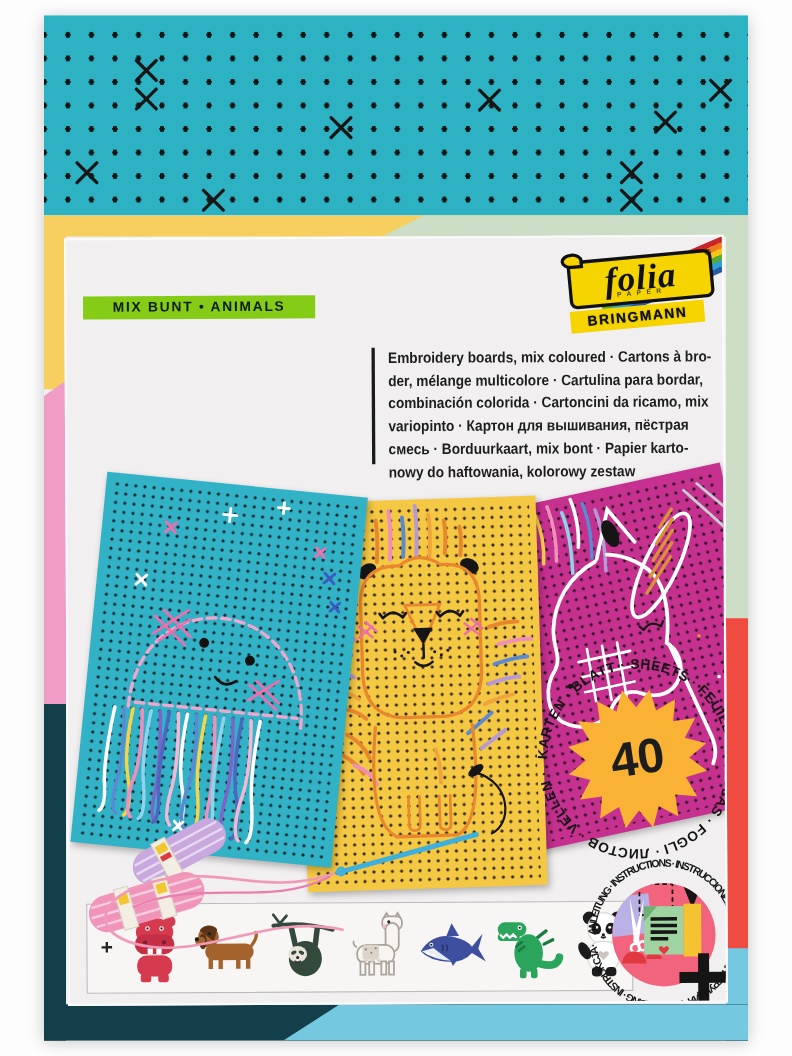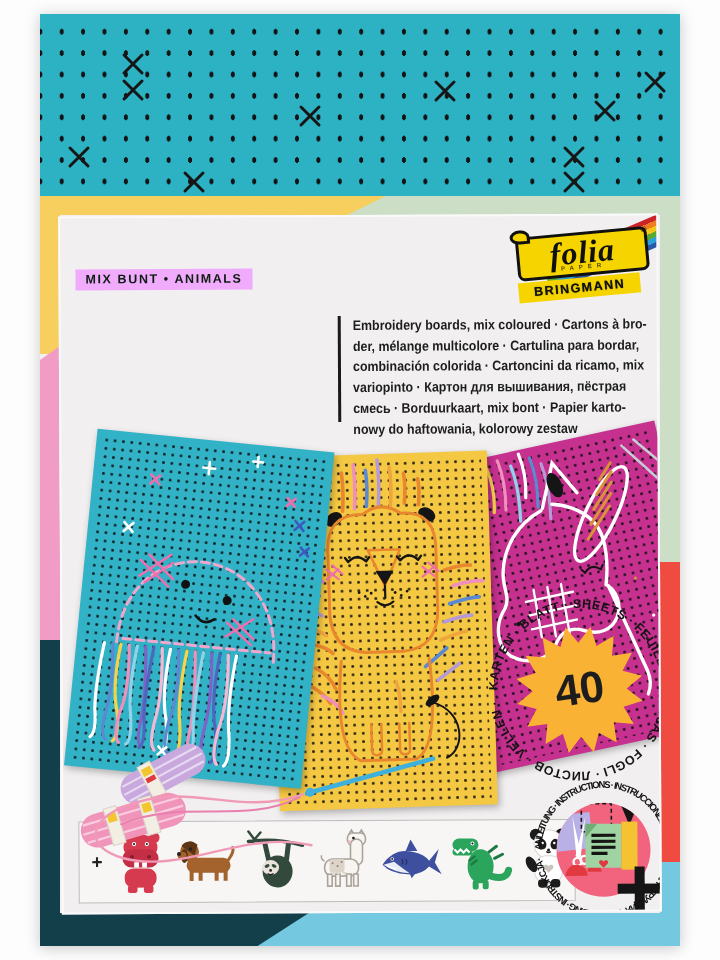--- a/index.html
+++ b/index.html
@@ -45,22 +45,22 @@
           border:3px solid #101010;border-radius:50% 50% 0 50%;}
   #brand-name{font-family:"Liberation Serif",serif;font-style:italic;font-weight:bold;
           font-size:32px;line-height:34px;color:#101010;letter-spacing:1px;}
   #brand-reg{position:absolute;right:-3px;top:-4px;font-size:8px;color:#101010;font-weight:bold;}
   #brand-paper{font-size:6px;letter-spacing:5px;color:#4a4400;margin-top:-5px;font-weight:bold;}
   #bringmann{left:30px;top:62px;width:122px;height:20px;background:#f5d400;transform:rotate(-5deg);
           text-align:center;font-weight:bold;font-size:12.5px;line-height:20px;letter-spacing:1.5px;
           color:#101010;text-shadow:0 0 1px #3a3a00;}
 
   
-  #tag{left:15px;top:51px;height:21px;background:#f0abfc;color:#0e1c12;font-weight:bold;
-       font-size:12.5px;line-height:21px;letter-spacing:1.6px;padding:0 10px;z-index:8;}
+  #tag{left:15px;top:51px;height:21px;background:#84cc16;color:#0e1c12;font-weight:bold;
+       font-size:12.5px;line-height:21px;letter-spacing:1.6px;padding:0 27px;z-index:8;}
 
   
   #title{left:13px;top:72px;z-index:8;font-weight:900;}
   .tline{white-space:nowrap;height:62px;}
   #tl1{transform:scaleX(.98);transform-origin:0 0;}
   #tl2{transform:scaleX(.9);transform-origin:0 0;}
   .lt{display:inline-block;font-size:70px;line-height:62px;font-weight:900;color:transparent;
       -webkit-background-clip:text;background-clip:text;
       text-shadow:2px 0 0 #f1eff0,-2px 0 0 #f1eff0,0 2px 0 #f1eff0,0 -2px 0 #f1eff0,
                   2px 2px 0 #f1eff0,-2px -2px 0 #f1eff0,2px -2px 0 #f1eff0,-2px 2px 0 #f1eff0;}

